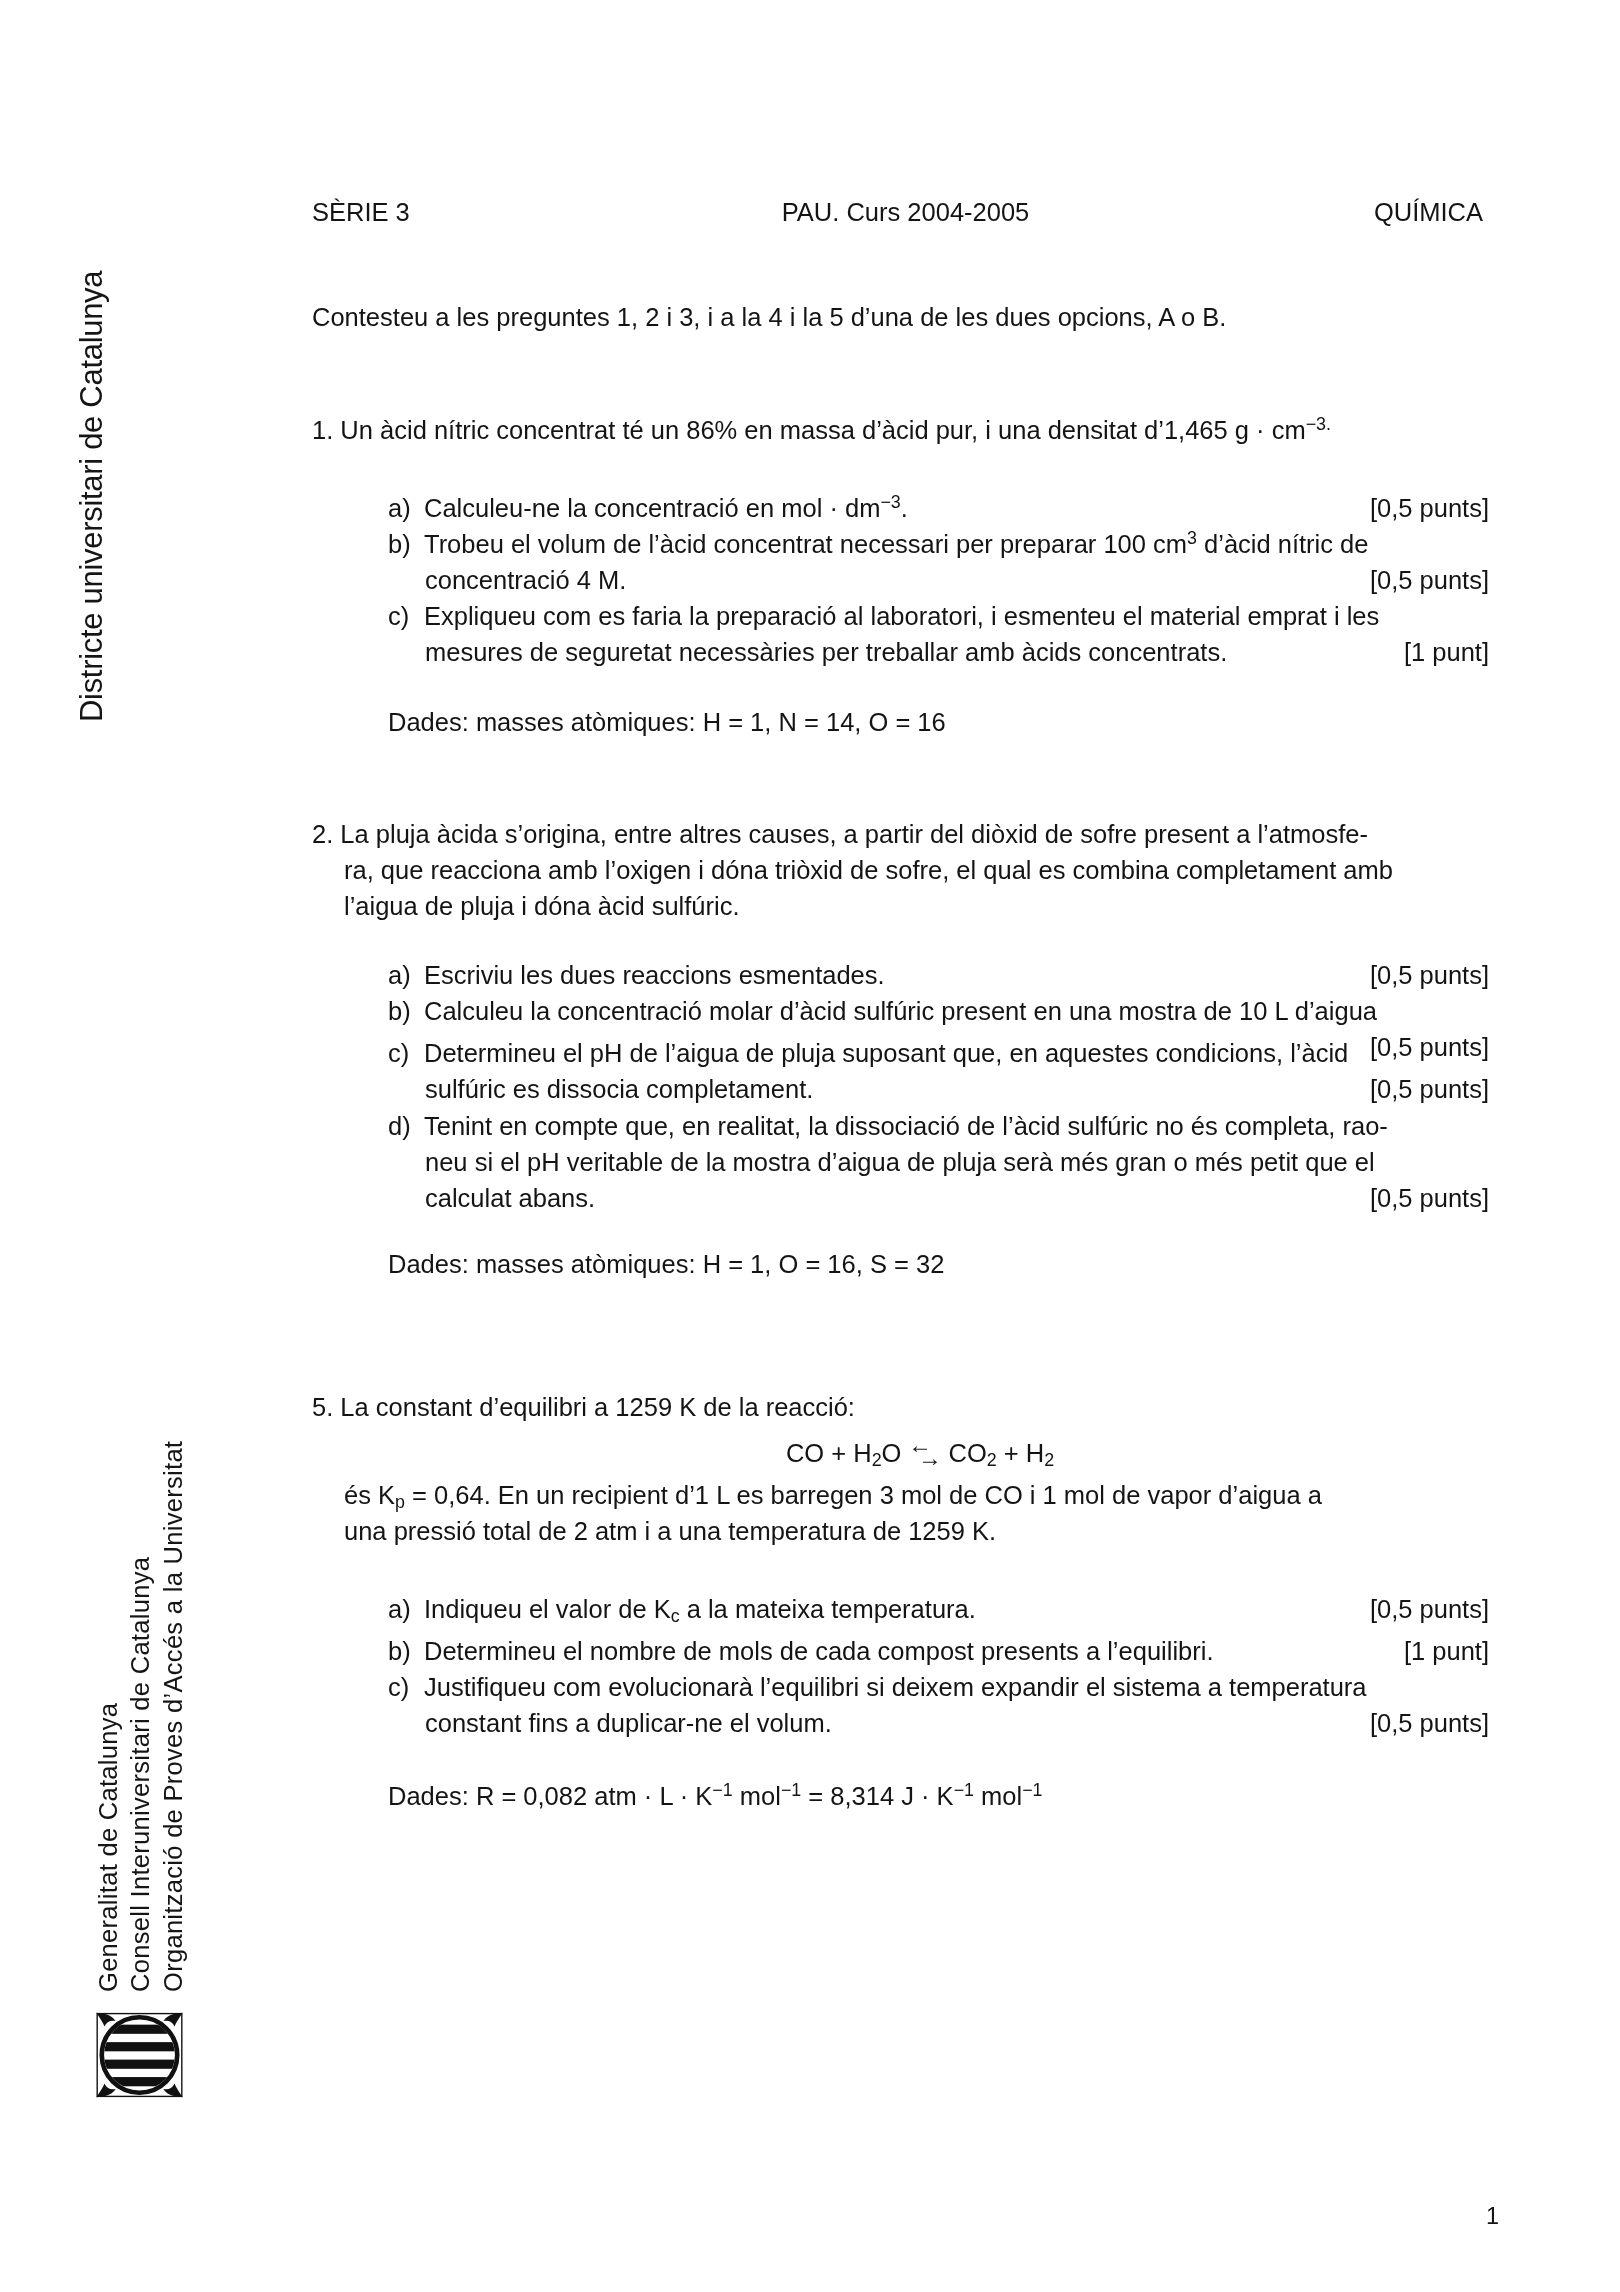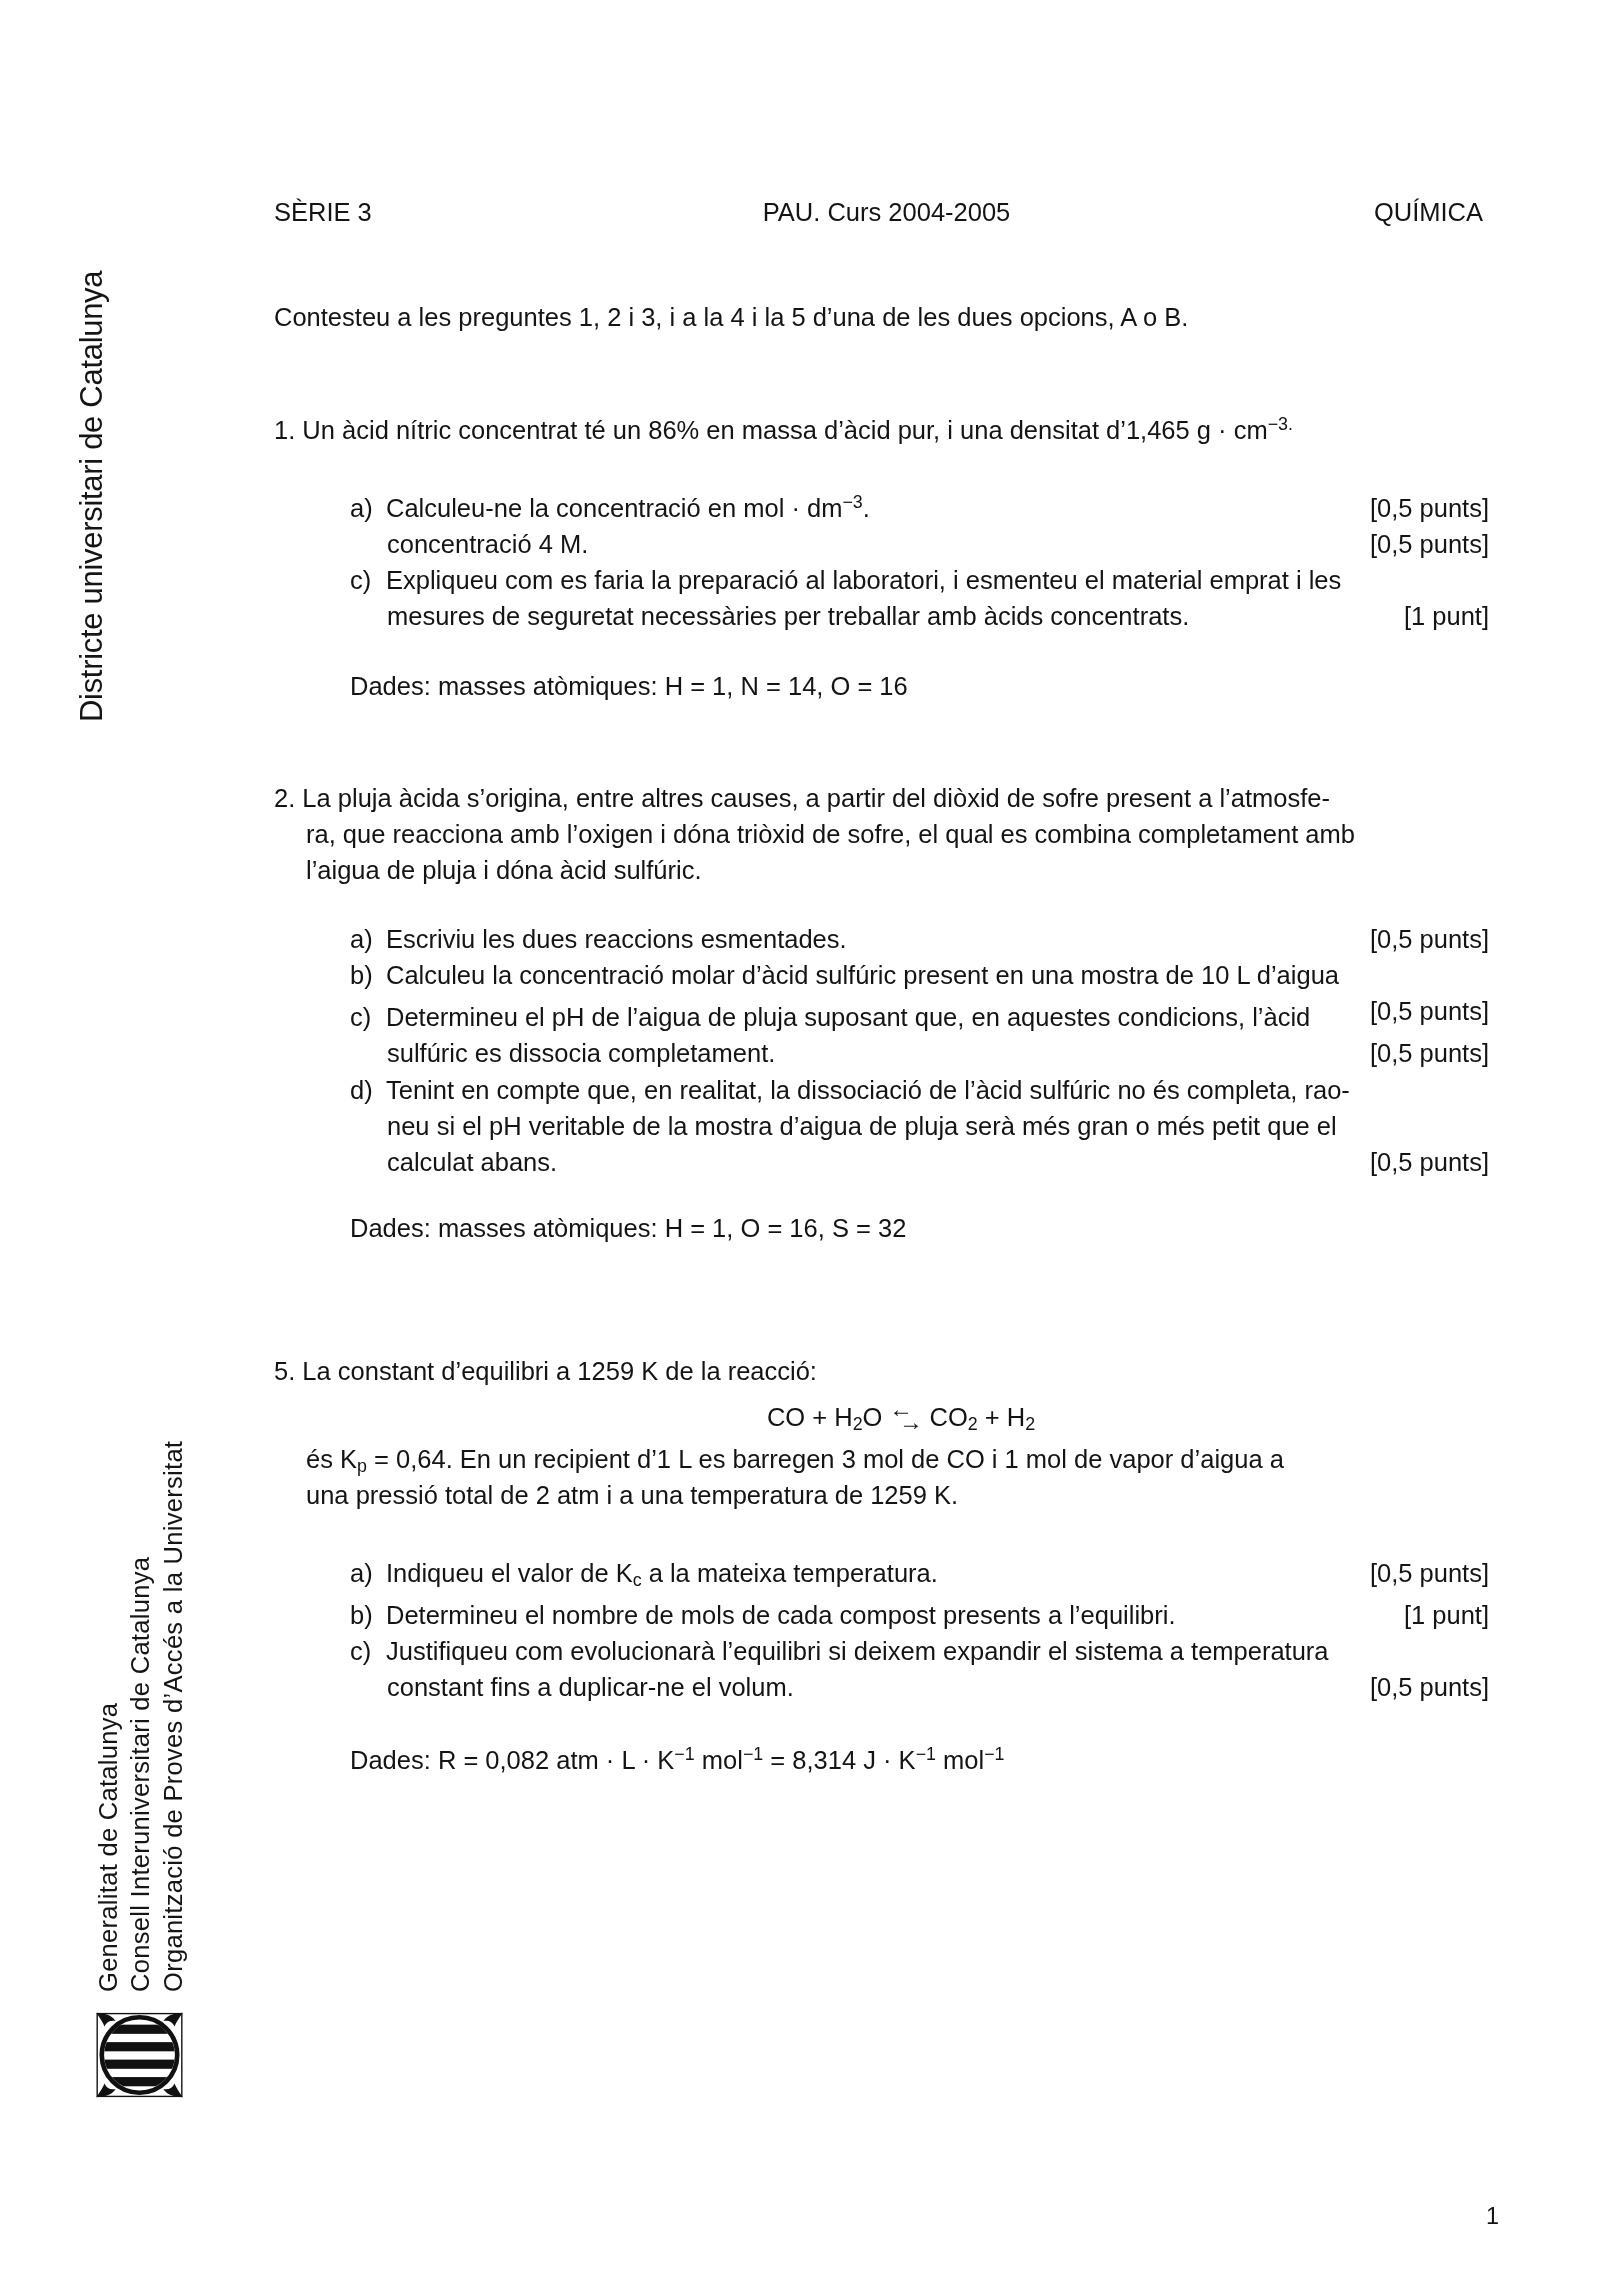--- a/index.html
+++ b/index.html
@@ -3,21 +3,21 @@
 <meta charset="utf-8">
 <style>
   html,body { margin:0; padding:0; background:#e8e8e8; }
   .page {
     position:relative; width:1620px; height:2293px; margin:0 auto;
     background:#ffffff; overflow:hidden;
     font-family:"Liberation Sans","DejaVu Sans",sans-serif;
     color:#141414;
   }
   .content { position:absolute; left:274px; top:0; width:1225px; font-size:25.5px; line-height:36px; }
-  .ln { position:relative; white-space:nowrap; }
+  .ln { position:relative; white-space:nowrap;margin-left:38px; }
   .w  { padding-left:32px; }
   .i  { padding-left:76px; }
   .wi { padding-left:113px; }
   .d  { padding-left:76px; }
   .mk { display:inline-block; width:36px; }
   .pts { position:absolute; right:10px; top:0; }
   sub { font-size:70%; vertical-align:-0.22em; line-height:0; }
   sup { font-size:70%; vertical-align:0.52em; line-height:0; }
   .hdr .hc { position:absolute; left:50%; transform:translateX(-50%); }
   .hdr .hr { position:absolute; right:16px; }
@@ -84,20 +84,23 @@
     <div class="ln mt70">
       <span>Contesteu a les preguntes 1, 2 i 3, i a la 4 i la 5 d’una de les dues opcions, A o B.</span>
     </div>
 
     <div class="ln w mt79" style="text-indent:-32px">
       <span>1. Un àcid nítric concentrat té un 86% en massa d’àcid pur, i una densitat d’1,465 g · cm<sup>−3.</sup></span>
     </div>
     <div class="ln i mt43">
       <span class="mk">a)</span><span>Calculeu-ne la concentració en mol · dm<sup>−3</sup>.</span>
       <span class="pts">[0,5 punts]</span>
+    </div>
+    <div class="ln i">
+      <span class="mk">b)</span><span>Trobeu el volum de l’àcid concentrat necessari per preparar 100 cm<sup>3</sup> d’àcid nítric de</span>
     </div>
     <div class="ln wi">
       <span>concentració 4 M.</span>
       <span class="pts">[0,5 punts]</span>
     </div>
     <div class="ln i">
       <span class="mk">c)</span><span>Expliqueu com es faria la preparació al laboratori, i esmenteu el material emprat i les</span>
     </div>
     <div class="ln wi">
       <span>mesures de seguretat necessàries per treballar amb àcids concentrats.</span>

